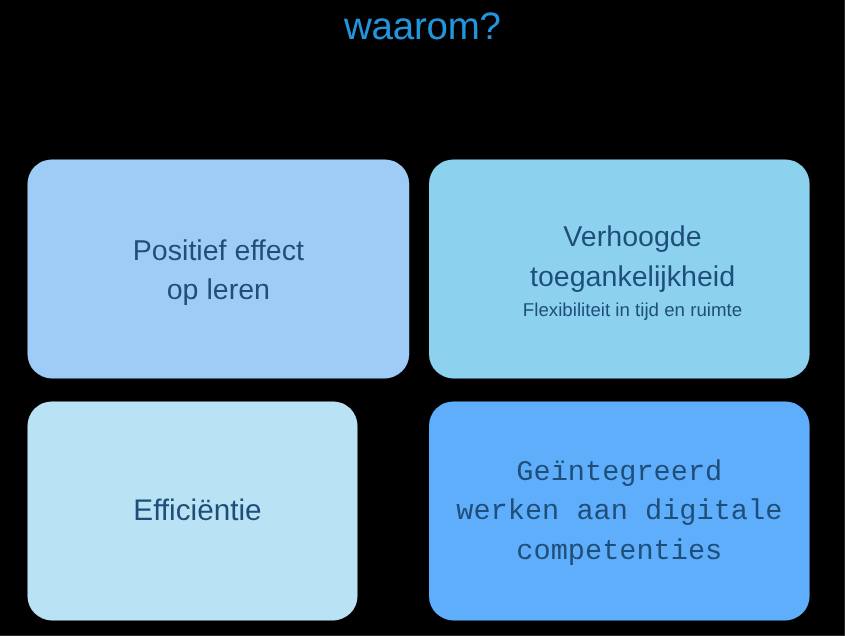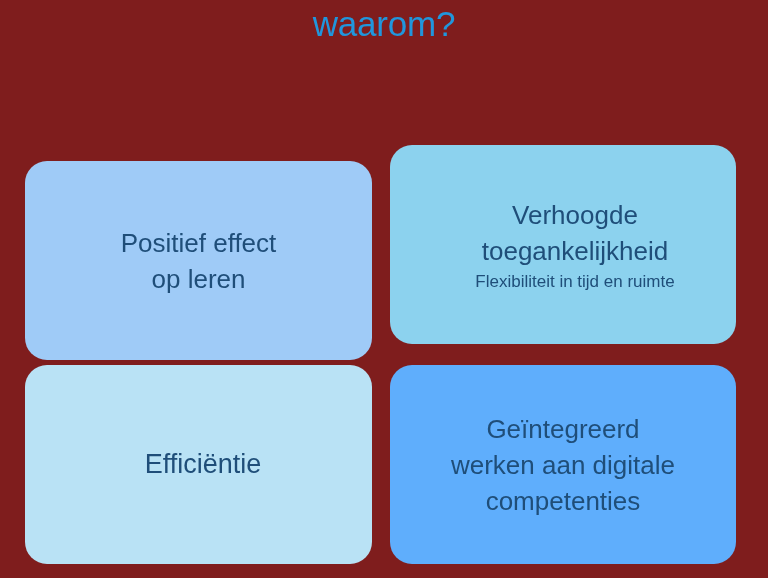--- a/index.html
+++ b/index.html
@@ -54,23 +54,23 @@
     display: flex;
     flex-direction: column;
     align-items: center;
     justify-content: center;
     color: #1F4E79;
     text-align: center;
     padding: 6px 12px;
   }
 
   
-  .card-tl { left: 0px;   top: 16px;   width: 347px; height: 199px; }
+  .card-tl { left: 0px;   top: 0px;   width: 347px; height: 199px; }
   .card-tr { left: 365px; top: 0px;   width: 346px; height: 199px; }
-  .card-bl { left: 0px;   top: 220px; width: 347px; height: 199px; padding-left: 21px; }
+  .card-bl { left: 0px;   top: 220px; width: 300px; height: 199px; padding-left: 21px; }
   .card-br { left: 365px; top: 220px; width: 346px; height: 199px; }
 
   .card-heading {
     font-size: 26px;
     font-weight: 400;
     line-height: 33px;
     color: #1F4E79;
     white-space: pre-line;
   }
 
@@ -86,21 +86,21 @@
   .card-tl .card-heading { line-height: 36px; }
   .card-tl .card-sub { margin-top: 2px; }
 
   .card-bl .card-heading { font-size: 27px; }
   .card-br .card-heading { line-height: 36px; }
   .card-tr .card-heading { line-height: 36px; }
 </style>
 </head>
 <body>
 
-<div class="slide" style="background-color: #7f1d1d;">
+<div class="slide" style="background-color: #000000;">
 
   <div class="slide-title" style="color: rgb(33, 150, 220);">waarom?</div>
 
   <div class="card-grid">
 
     <div class="card card-tl" style="background-color: rgb(159, 203, 247);">
       <div class="card-heading">Positief effect
 op leren</div>
     </div>
 
@@ -108,21 +108,21 @@
       <div class="card-heading">Verhoogde
 toegankelijkheid</div>
       <div class="card-sub">Flexibiliteit in tijd en ruimte</div>
     </div>
 
     <div class="card card-bl" style="background-color: rgb(185, 226, 245);">
       <div class="card-heading">Efficiëntie</div>
 
     </div>
 
-    <div class="card card-br" style="background-color: rgb(95, 174, 252);">
+    <div class="card card-br" style="background-color: rgb(95, 174, 252); font-family: Liberation Mono, monospace;">
       <div class="card-heading">Geïntegreerd
 werken aan digitale
 competenties</div>
 
     </div>
 
   </div>
 </div>
 
 </body></html>

